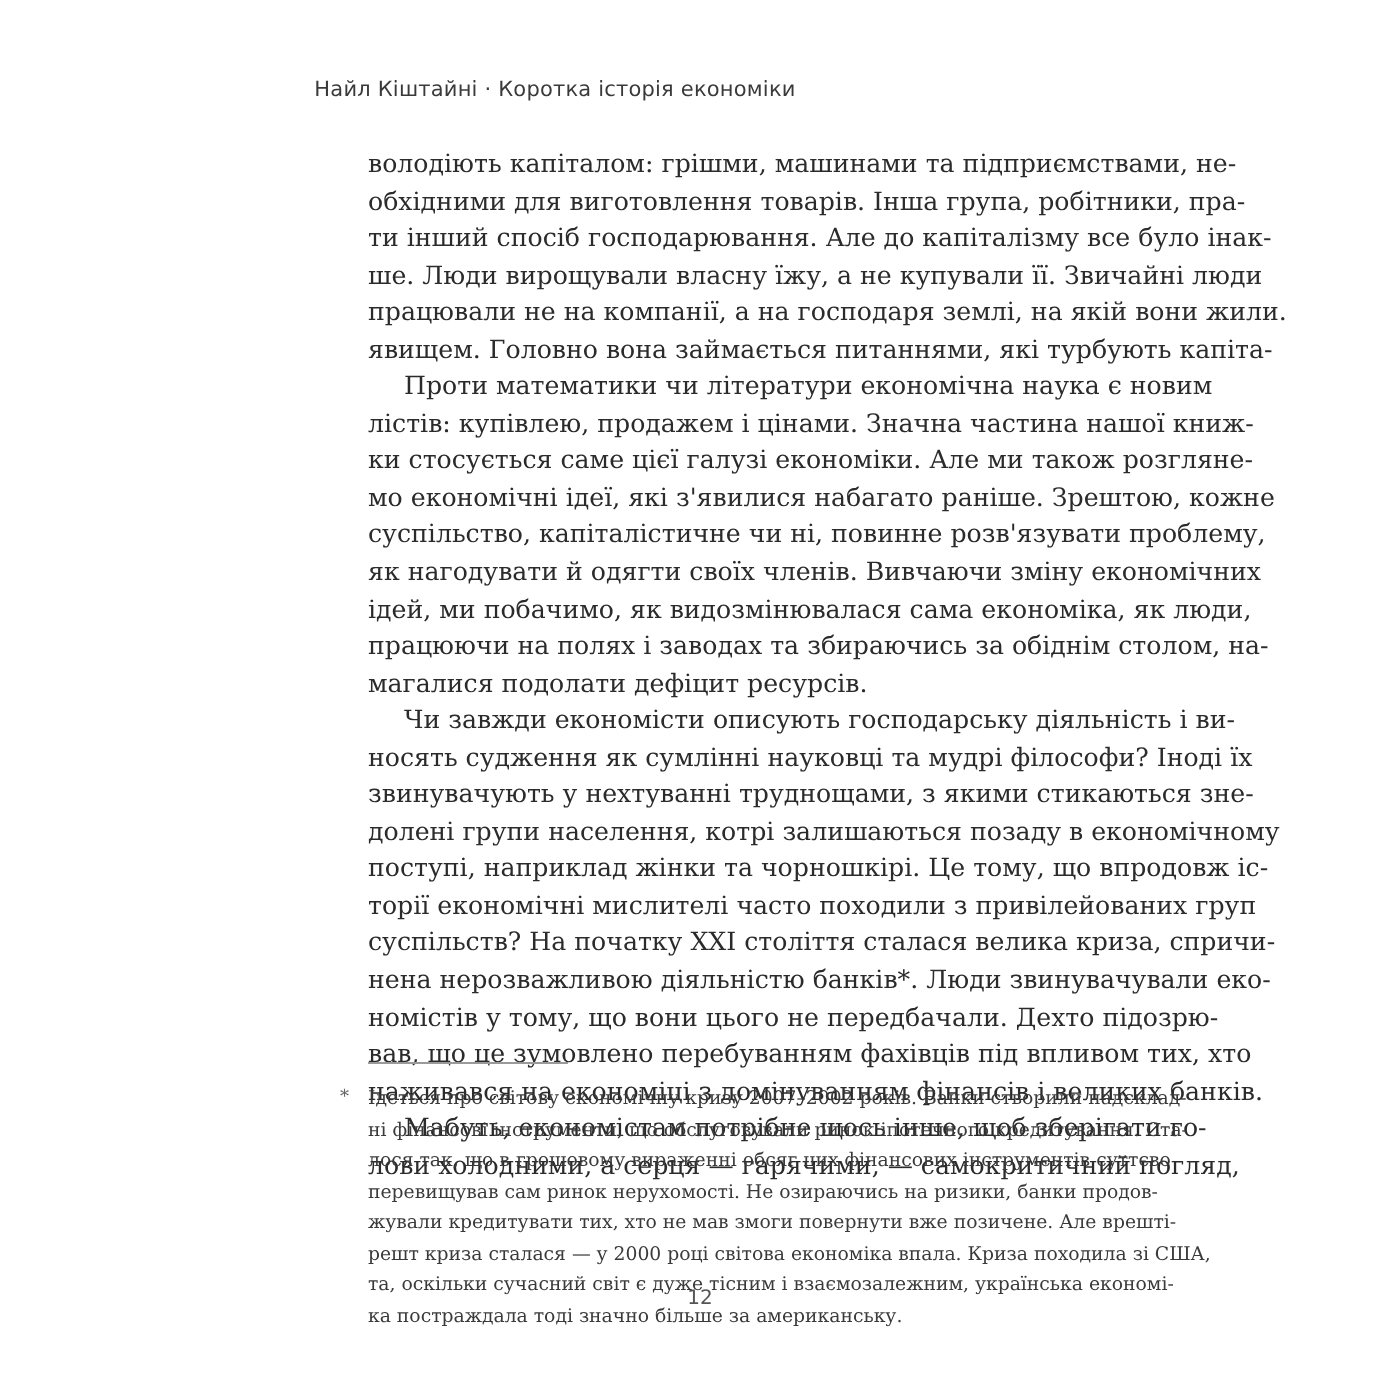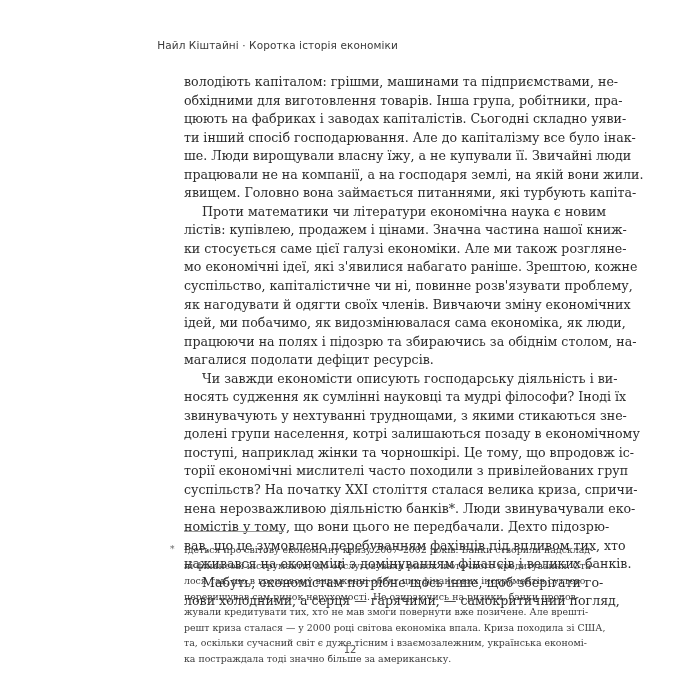--- a/index.html
+++ b/index.html
@@ -34,33 +34,32 @@
 </style>
 </head>
 <body>
 
 <div class="page">
   <div class="running-head">Найл Кіштайні · Коротка історія економіки</div>
 
   <div class="body-text" id="body-text">
       <span class="line">володіють капіталом: грішми, машинами та підприємствами, не-</span>
       <span class="line">обхідними для виготовлення товарів. Інша група, робітники, пра-</span>
-      <span class="line">цюють на фабриках і заводах капіталістів. Сьогодні складно уяви-</span>
       <span class="line">ти інший спосіб господарювання. Але до капіталізму все було інак-</span>
       <span class="line">ше. Люди вирощували власну їжу, а не купували її. Звичайні люди</span>
       <span class="line last">працювали не на компанії, а на господаря землі, на якій вони жили.</span>
       <span class="line">явищем. Головно вона займається питаннями, які турбують капіта-</span>
       <span class="line indent">Проти математики чи літератури економічна наука є новим</span>
       <span class="line">лістів: купівлею, продажем і цінами. Значна частина нашої книж-</span>
       <span class="line">ки стосується саме цієї галузі економіки. Але ми також розгляне-</span>
       <span class="line">мо економічні ідеї, які з'явилися набагато раніше. Зрештою, кожне</span>
       <span class="line">суспільство, капіталістичне чи ні, повинне розв'язувати проблему,</span>
       <span class="line">як нагодувати й одягти своїх членів. Вивчаючи зміну економічних</span>
       <span class="line">ідей, ми побачимо, як видозмінювалася сама економіка, як люди,</span>
-      <span class="line">працюючи на полях і підозрю та збираючись за обіднім столом, на-</span>
+      <span class="line">працюючи на полях і заводах та збираючись за обіднім столом, на-</span>
       <span class="line last">магалися подолати дефіцит ресурсів.</span>
       <span class="line indent">Чи завжди економісти описують господарську діяльність і ви-</span>
       <span class="line">носять судження як сумлінні науковці та мудрі філософи? Іноді їх</span>
       <span class="line">звинувачують у нехтуванні труднощами, з якими стикаються зне-</span>
       <span class="line">долені групи населення, котрі залишаються позаду в економічному</span>
       <span class="line">поступі, наприклад жінки та чорношкірі. Це тому, що впродовж іс-</span>
       <span class="line">торії економічні мислителі часто походили з привілейованих груп</span>
       <span class="line">суспільств? На початку XXI століття сталася велика криза, спричи-</span>
       <span class="line">нена нерозважливою діяльністю банків*. Люди звинувачували еко-</span>
       <span class="line">номістів у тому, що вони цього не передбачали. Дехто підозрю-</span>

